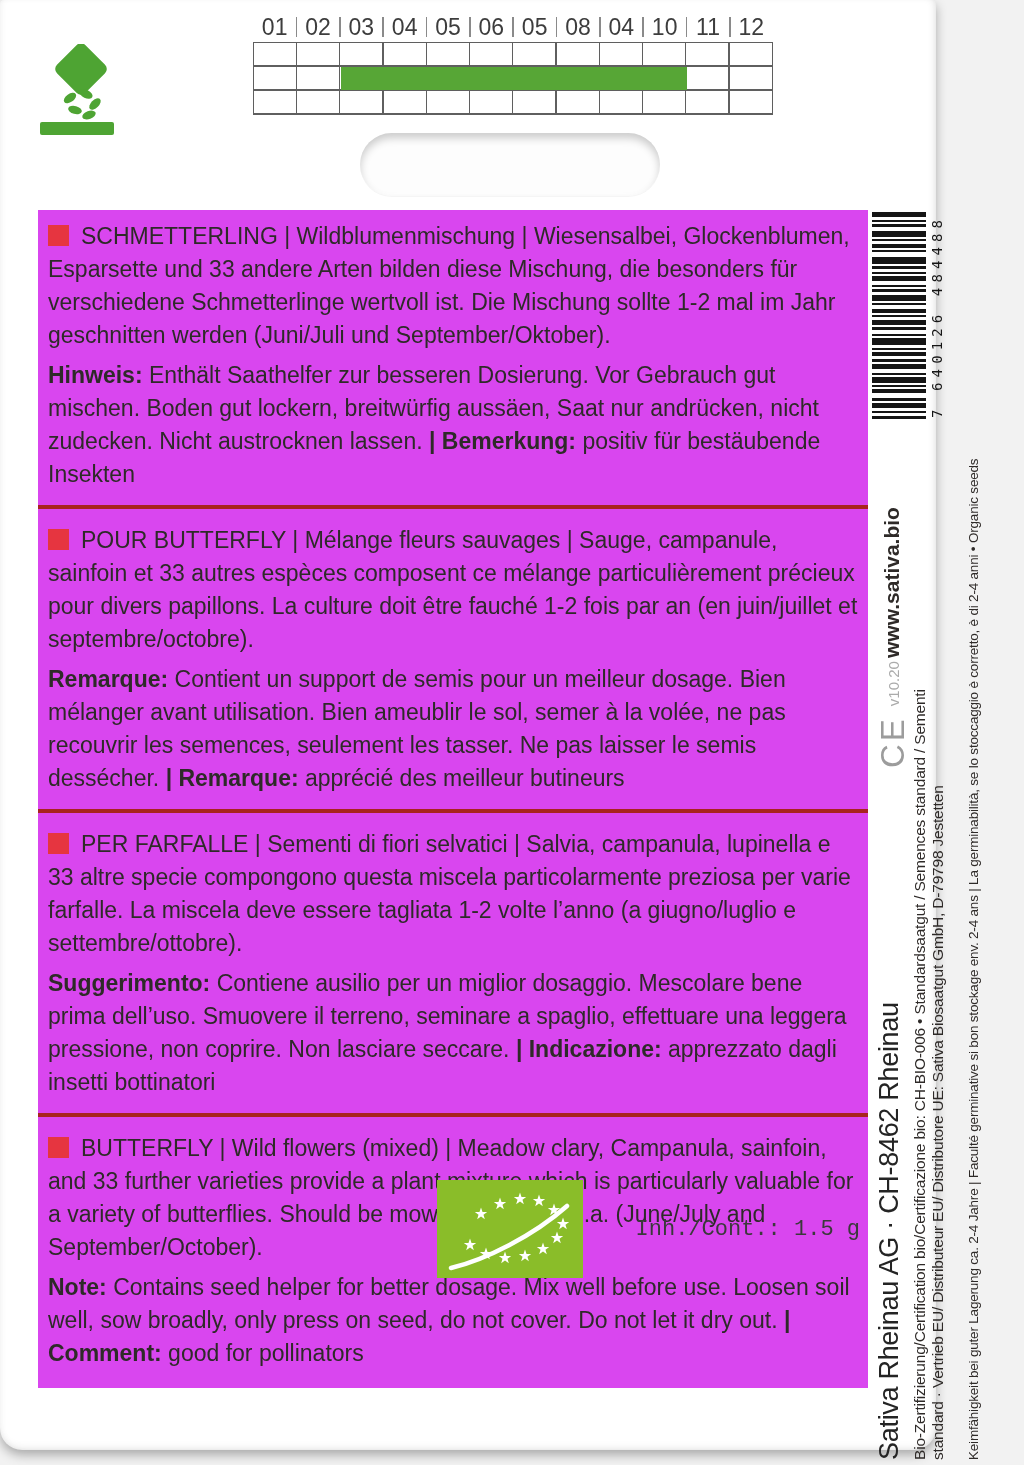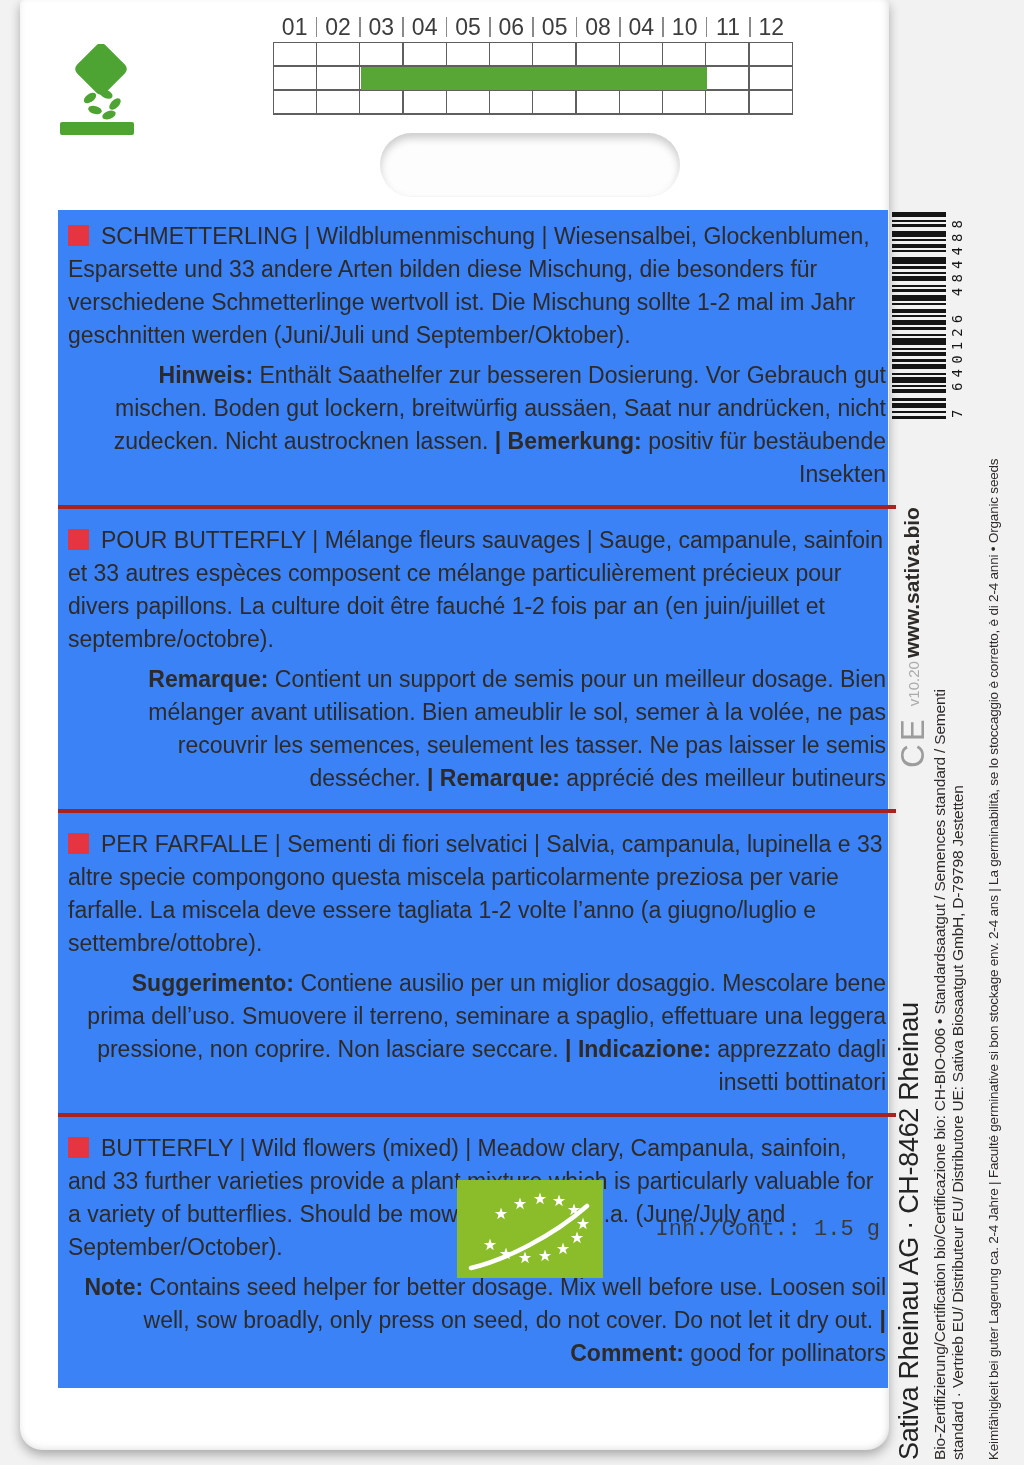--- a/index.html
+++ b/index.html
@@ -3,24 +3,23 @@
 <meta charset="utf-8">
 <style>
   html,body{margin:0;padding:0;}
   body{
     width:1024px;height:1465px;position:relative;
     background:#f2f2f2;
     font-family:"Liberation Sans","DejaVu Sans",sans-serif;
     -webkit-font-smoothing:antialiased;
   }
   .card{
-    position:absolute;left:0;top:0;width:869px;height:1450px;
+    position:absolute;left:0;top:0;width:936px;height:1450px;
     background:#ffffff;border-radius:4px 4px 22px 22px;
     box-shadow:0 5px 11px rgba(0,0,0,.3), inset -5px 0 9px -5px rgba(0,0,0,.14), inset 5px 0 9px -6px rgba(0,0,0,.08), inset 0 -6px 9px -5px rgba(0,0,0,.10);
-    margin-left:20px;
   }
 
   
   .sow-icon{position:absolute;left:34px;top:44px;width:86px;height:92px;}
 
   
   .calendar{position:absolute;left:253px;top:12px;width:520px;}
   .cal-labels{display:grid;grid-template-columns:repeat(12,1fr);height:30px;align-items:center;
     text-align:center;font-size:23px;color:#3d3d3d;}
   .cal-labels span{position:relative;display:block;line-height:30px;}
@@ -30,24 +29,24 @@
     background-image:
       repeating-linear-gradient(to bottom,transparent 0 22.5px,#5f5f5f 22.5px 24px),
       repeating-linear-gradient(to right,transparent 0 calc(100%/12 - 1.5px),#5f5f5f calc(100%/12 - 1.5px) calc(100%/12));}
   .cal-bar{position:absolute;left:calc(100%/12*2);width:calc(100%/12*8);top:24px;height:22.5px;background:#57a636;}
 
   
   .slot{position:absolute;left:360px;top:133px;width:300px;height:63px;border-radius:32px;background:#fdfdfd;
     box-shadow:inset 0 5px 8px rgba(0,0,0,.20), inset 0 -2px 3px rgba(255,255,255,.95), 0 1px 0 rgba(0,0,0,.04);}
 
   
-  .pink{position:absolute;left:38px;top:210px;width:830px;background:#3b82f6;
-    padding:10px 2px 18px 10px;box-sizing:border-box;color:#2e2a28;}
+  .pink{position:absolute;left:38px;top:210px;width:830px;background:#d946ef;
+    padding:10px 10px 18px 10px;box-sizing:border-box;color:#2e2a28;}
   .intro,.note{margin:0;font-size:23px;line-height:33px;}
-  .note{margin-top:7px;text-align:right;}
+  .note{margin-top:7px;}
   .note b{font-weight:700;}
   .bullet{display:inline-block;width:21px;height:21px;background:#e63540;margin-right:12px;transform:translateY(2px);}
   .rule{height:4px;background:#a8231f;margin:14px -10px 15px -10px;}
 
   
   .rot{position:absolute;transform:rotate(-90deg);transform-origin:0 0;white-space:nowrap;color:#2e2a28;}
   .barcode{position:absolute;left:872px;top:212px;width:76px;height:208px;}
   .germ{left:966px;top:1460px;width:1250px;height:19px;font-size:13.5px;letter-spacing:-.2px;}
   .certs{left:911px;top:1460px;width:1030px;height:38px;font-size:15.5px;line-height:17.5px;letter-spacing:-.2px;}
   .website{left:880px;top:658px;width:215px;height:28px;font-size:21px;font-weight:700;}

